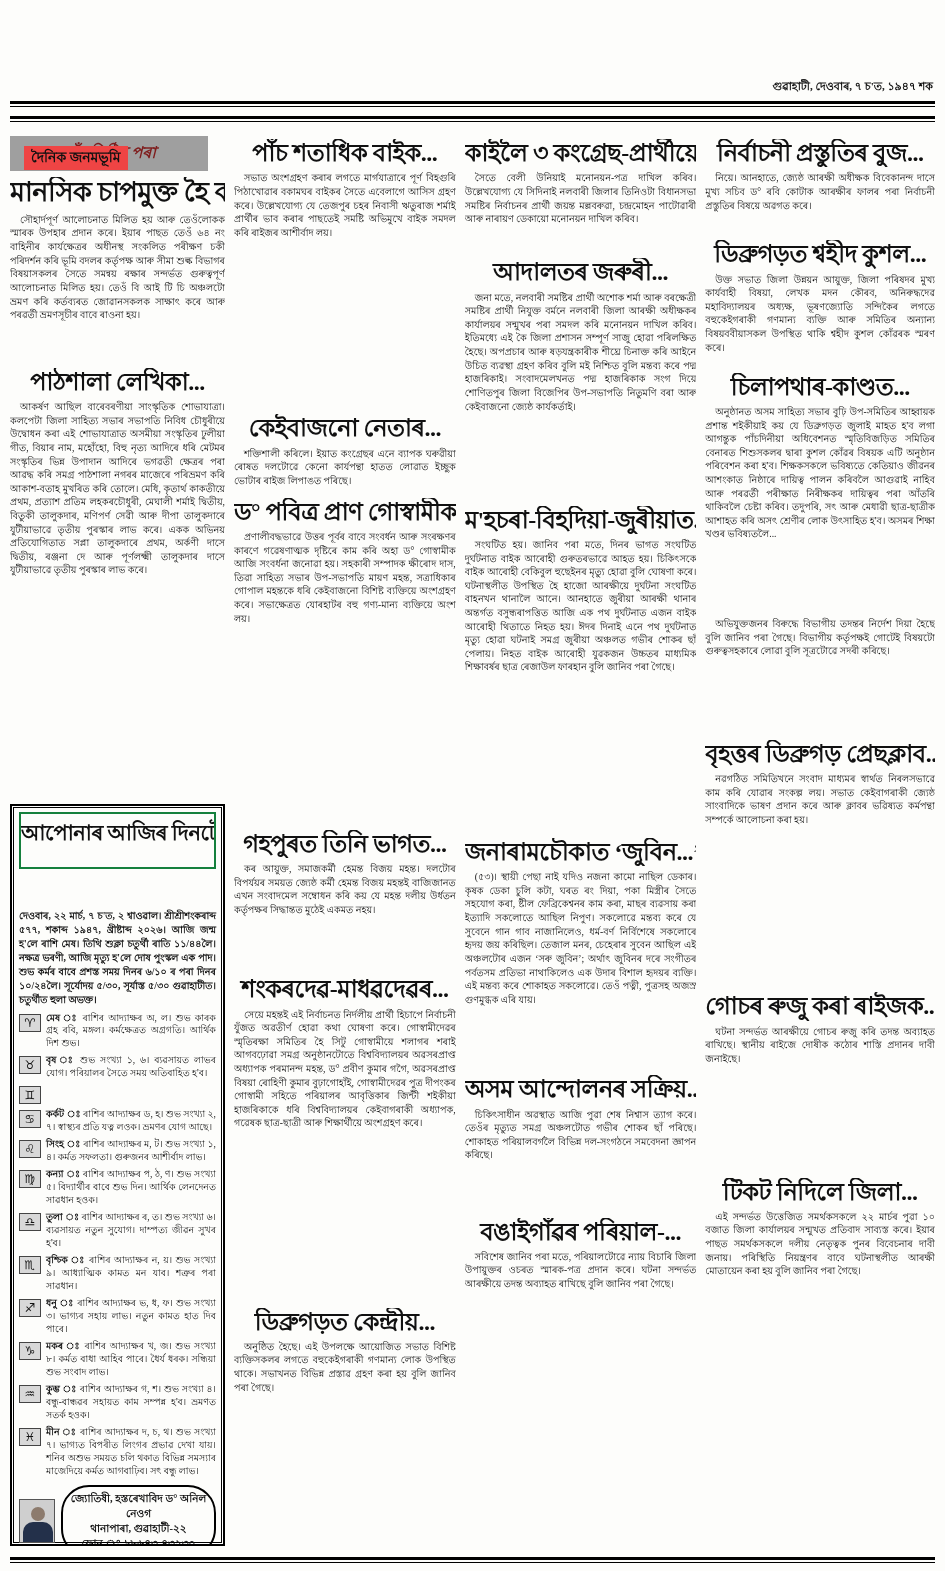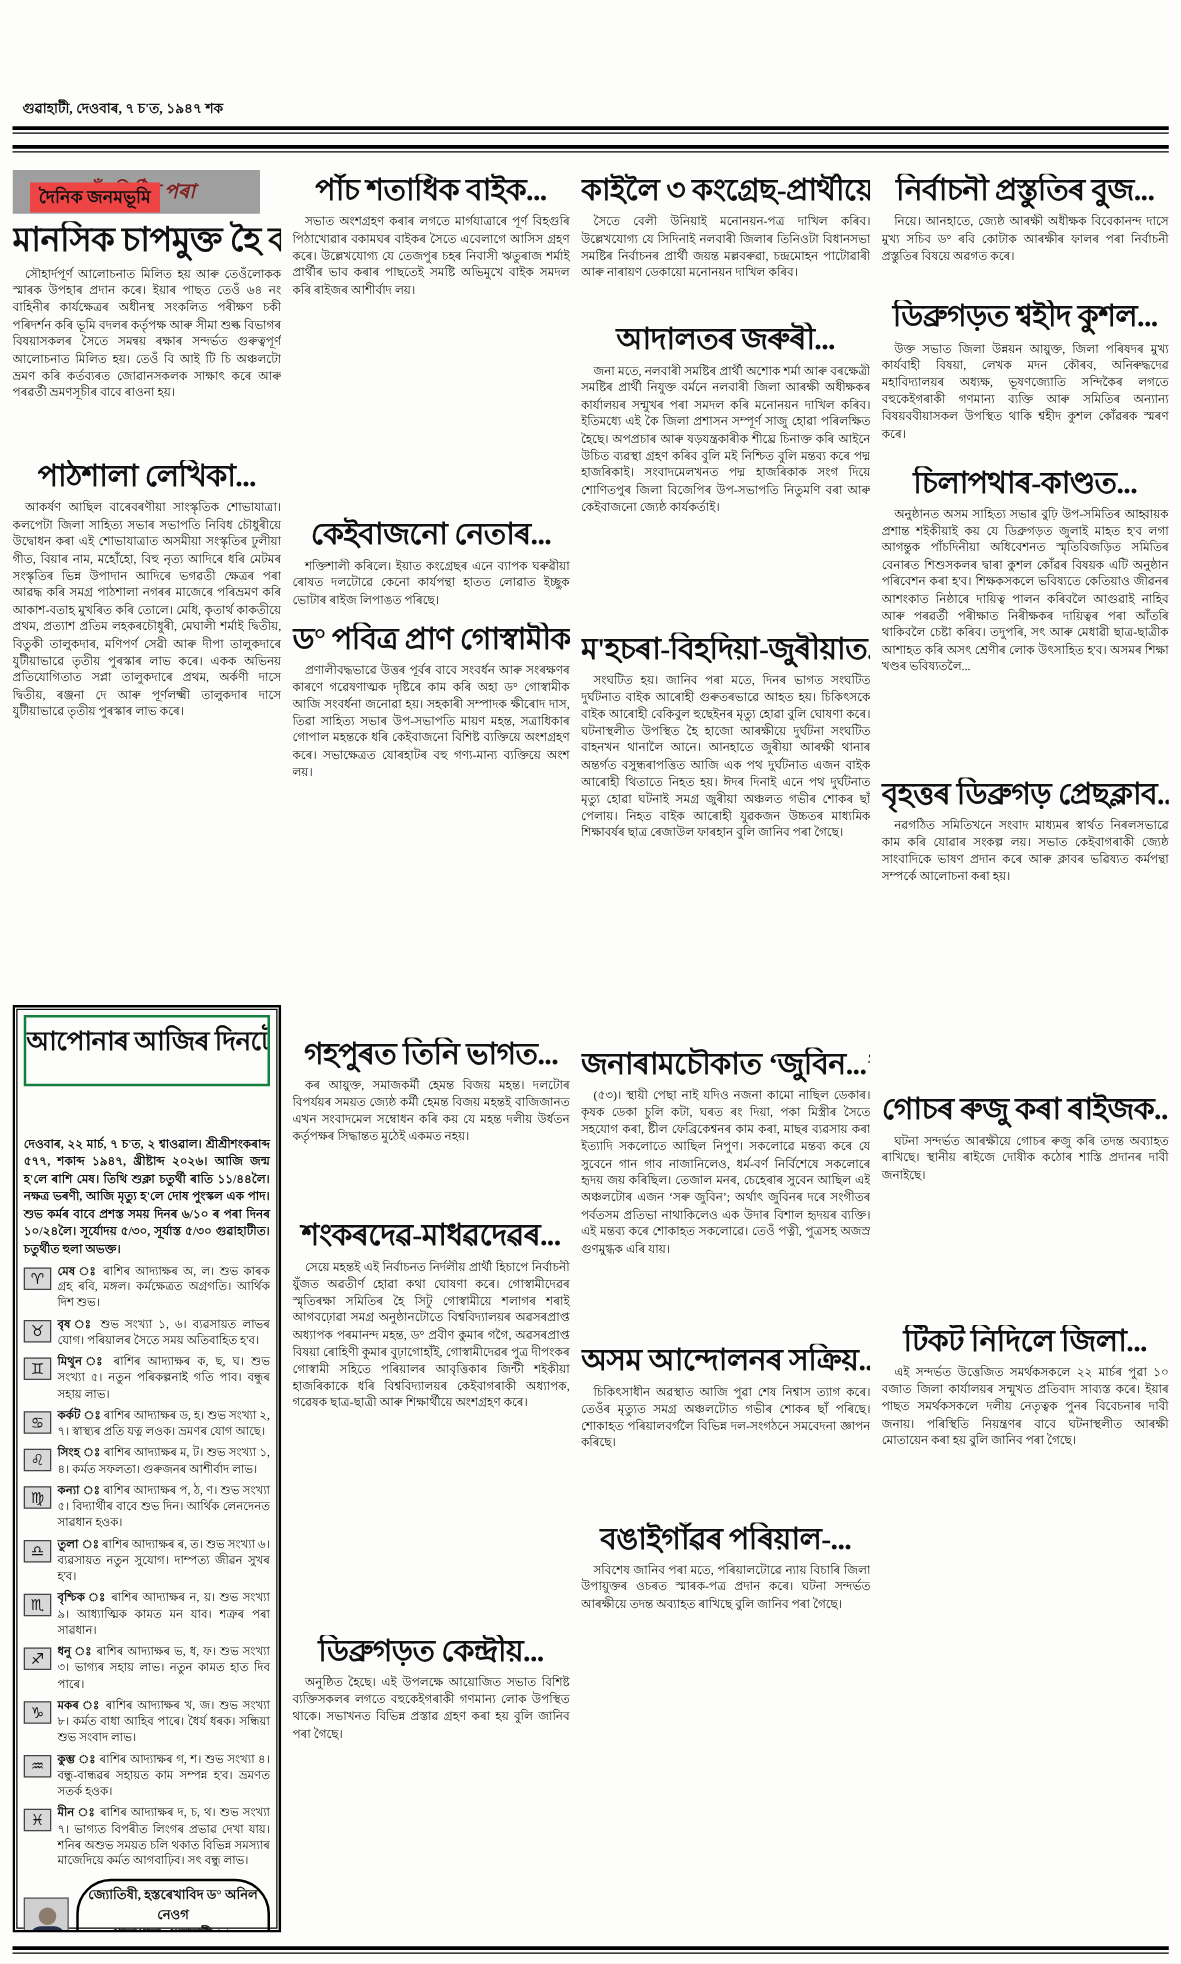--- a/index.html
+++ b/index.html
@@ -4,21 +4,21 @@
 <style>
   * { margin:0; padding:0; box-sizing:border-box; }
   html,body { background:#e8e8e8; }
   .page {
     position:relative; width:945px; height:1571px; margin:0 auto;
     background:#fdfdfb; color:#111; overflow:hidden;
     font-family:"Liberation Serif","DejaVu Serif",serif;
     padding:78px 10px 0 10px;
   }
   
-  .hdr { display:flex; align-items:flex-end; justify-content:flex-start; padding:0 2px 4px 8px; }
+  .hdr { display:flex; align-items:flex-end; justify-content:flex-end; padding:0 2px 4px 8px; }
   .dateline-as { font-size:11px; font-weight:bold; }
   .hdr-right { display:flex; align-items:center; gap:8px; }
   .dateline-en { font-family:"Liberation Sans","DejaVu Sans",sans-serif; font-size:13.5px; font-weight:bold; }
   .pagenum-box { min-width:40px; height:36px; border:3px solid #35b6d9; display:flex; align-items:center; justify-content:center;
                  font-size:21px; font-weight:bold; padding:0 4px; background:#fff; }
   .dbl-rule { height:6px; border-top:3px solid #000; border-bottom:1px solid #000; }
   .masthead-row { position:relative; height:20px; margin:3px 0 4px 0; }
   .masthead-row .mast-rules { position:absolute; left:0; right:0; top:6px; height:6px; border-top:3px solid #000; border-bottom:1px solid #000; }
   .masthead { position:relative; display:inline-block; background:#ef4444; margin-left:14px; padding:0 7px;
               font-size:14px; font-weight:bold;margin-top:36px; }
@@ -88,21 +88,20 @@
             <div class="zrow">
               <span class="zicon">♈</span>
               <p class="ztext"><b>মেষ ঃ </b>ৰাশিৰ আদ্যাক্ষৰ অ, ল। শুভ কাৰক গ্ৰহ ৰবি, মঙ্গল। কৰ্মক্ষেত্ৰত অগ্ৰগতি। আৰ্থিক দিশ শুভ।</p>
             </div>
             <div class="zrow">
               <span class="zicon">♉</span>
               <p class="ztext"><b>বৃষ ঃ </b>শুভ সংখ্যা ১, ৬। ব্যৱসায়ত লাভৰ যোগ। পৰিয়ালৰ সৈতে সময় অতিবাহিত হ'ব।</p>
             </div>
             <div class="zrow">
               <span class="zicon">♊</span>
-              <p class="ztext"><b>মিথুন ঃ </b>ৰাশিৰ আদ্যাক্ষৰ ক, ছ, ঘ। শুভ সংখ্যা ৫। নতুন পৰিকল্পনাই গতি পাব। বন্ধুৰ সহায় লাভ।</p>
             </div>
             <div class="zrow">
               <span class="zicon">♋</span>
               <p class="ztext"><b>কৰ্কট ঃ </b>ৰাশিৰ আদ্যাক্ষৰ ড, হ। শুভ সংখ্যা ২, ৭। স্বাস্থ্যৰ প্ৰতি যত্ন লওক। ভ্ৰমণৰ যোগ আছে।</p>
             </div>
             <div class="zrow">
               <span class="zicon">♌</span>
               <p class="ztext"><b>সিংহ ঃ </b>ৰাশিৰ আদ্যাক্ষৰ ম, ট। শুভ সংখ্যা ১, ৪। কৰ্মত সফলতা। গুৰুজনৰ আশীৰ্বাদ লাভ।</p>
             </div>
             <div class="zrow">
@@ -214,20 +213,21 @@
           </article>
           <article>
             <h2>ডিব্ৰুগড়ত শ্বহীদ কুশল...</h2>
             <p class="body" style="height: 95px;">উক্ত সভাত জিলা উন্নয়ন আয়ুক্ত, জিলা পৰিষদৰ মুখ্য কাৰ্যবাহী বিষয়া, লেখক মদন কৌৰব, অনিৰুদ্ধদেৱ মহাবিদ্যালয়ৰ অধ্যক্ষ, ভূষণজ্যোতি সন্দিকৈৰ লগতে বহুকেইগৰাকী গণমান্য ব্যক্তি আৰু সমিতিৰ অন্যান্য বিষয়ববীয়াসকল উপস্থিত থাকি শ্বহীদ কুশল কোঁৱৰক স্মৰণ কৰে।</p>
           </article>
           <article>
             <h2>চিলাপথাৰ-কাণ্ডত...</h2>
             <p class="body" style="height: 212px;">অনুষ্ঠানত অসম সাহিত্য সভাৰ বুঢ়ি উপ-সমিতিৰ আহ্বায়ক প্ৰশান্ত শইকীয়াই কয় যে ডিব্ৰুগড়ত জুলাই মাহত হ'ব লগা আগন্তুক পাঁচদিনীয়া অধিবেশনত স্মৃতিবিজড়িত সমিতিৰ বেনাৰত শিশুসকলৰ দ্বাৰা কুশল কোঁৱৰ বিষয়ক এটি অনুষ্ঠান পৰিবেশন কৰা হ'ব। শিক্ষকসকলে ভবিষ্যতে কেতিয়াও জীৱনৰ আশংকাত নিষ্ঠাৰে দায়িত্ব পালন কৰিবলৈ আগুৱাই নাহিব আৰু পৰৱৰ্তী পৰীক্ষাত নিৰীক্ষকৰ দায়িত্বৰ পৰা আঁতৰি থাকিবলৈ চেষ্টা কৰিব। তদুপৰি, সৎ আৰু মেধাৱী ছাত্ৰ-ছাত্ৰীক আশাহত কৰি অসৎ শ্ৰেণীৰ লোক উৎসাহিত হ'ব। অসমৰ শিক্ষা খণ্ডৰ ভবিষ্যতলৈ...</p>
           </article>
           <article>
+            <p class="body" style="height: 118px;">অভিযুক্তজনৰ বিৰুদ্ধে বিভাগীয় তদন্তৰ নিৰ্দেশ দিয়া হৈছে বুলি জানিব পৰা গৈছে। বিভাগীয় কৰ্তৃপক্ষই গোটেই বিষয়টো গুৰুত্বসহকাৰে লোৱা বুলি সূত্ৰটোৱে সদৰী কৰিছে।</p>
           </article>
           <article>
             <h2>বৃহত্তৰ ডিব্ৰুগড় প্ৰেছক্লাব...</h2>
             <p class="body" style="height: 215px;">নৱগঠিত সমিতিখনে সংবাদ মাধ্যমৰ স্বাৰ্থত নিৰলসভাৱে কাম কৰি যোৱাৰ সংকল্প লয়। সভাত কেইবাগৰাকী জ্যেষ্ঠ সাংবাদিকে ভাষণ প্ৰদান কৰে আৰু ক্লাবৰ ভৱিষ্যত কৰ্মপন্থা সম্পৰ্কে আলোচনা কৰা হয়।</p>
           </article>
           <article>
             <h2>গোচৰ ৰুজু কৰা ৰাইজক...</h2>
             <p class="body" style="height: 148px;">ঘটনা সন্দৰ্ভত আৰক্ষীয়ে গোচৰ ৰুজু কৰি তদন্ত অব্যাহত ৰাখিছে। স্থানীয় ৰাইজে দোষীক কঠোৰ শাস্তি প্ৰদানৰ দাবী জনাইছে।</p>
           </article>
           <article>

